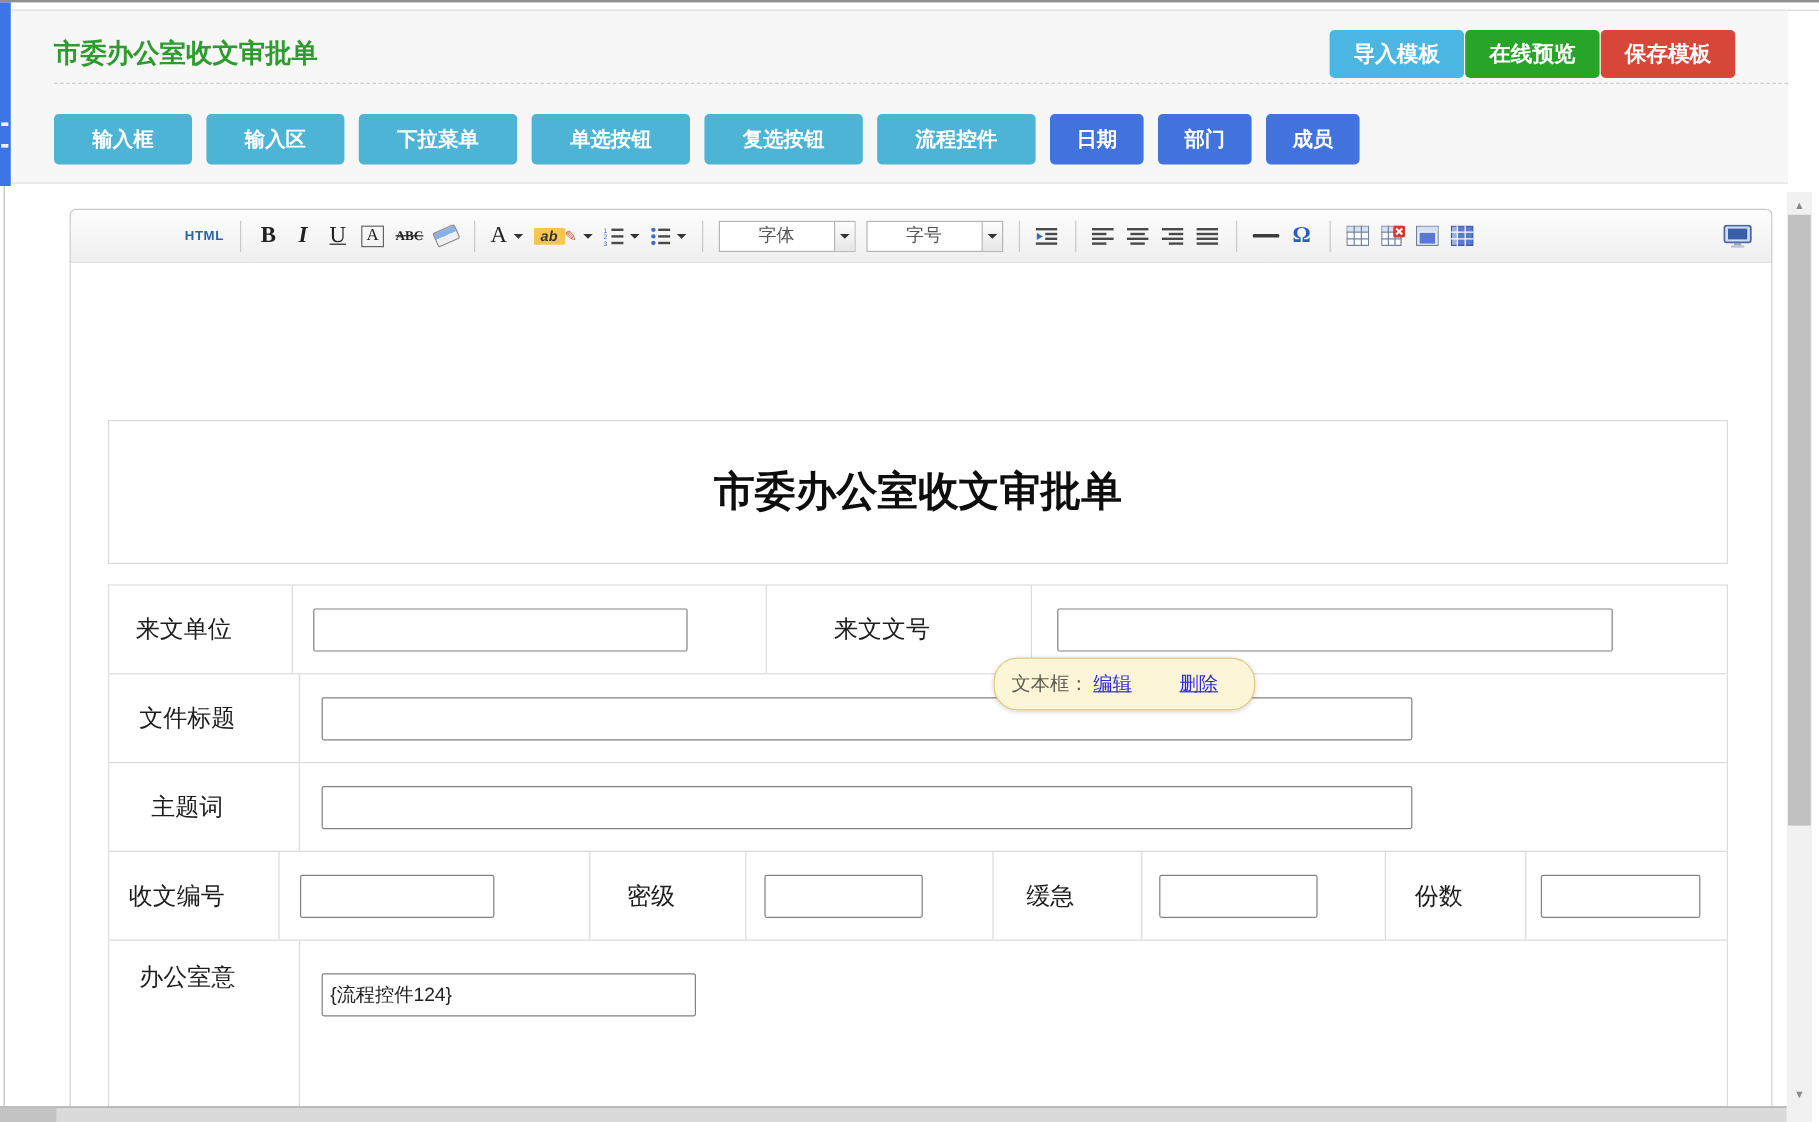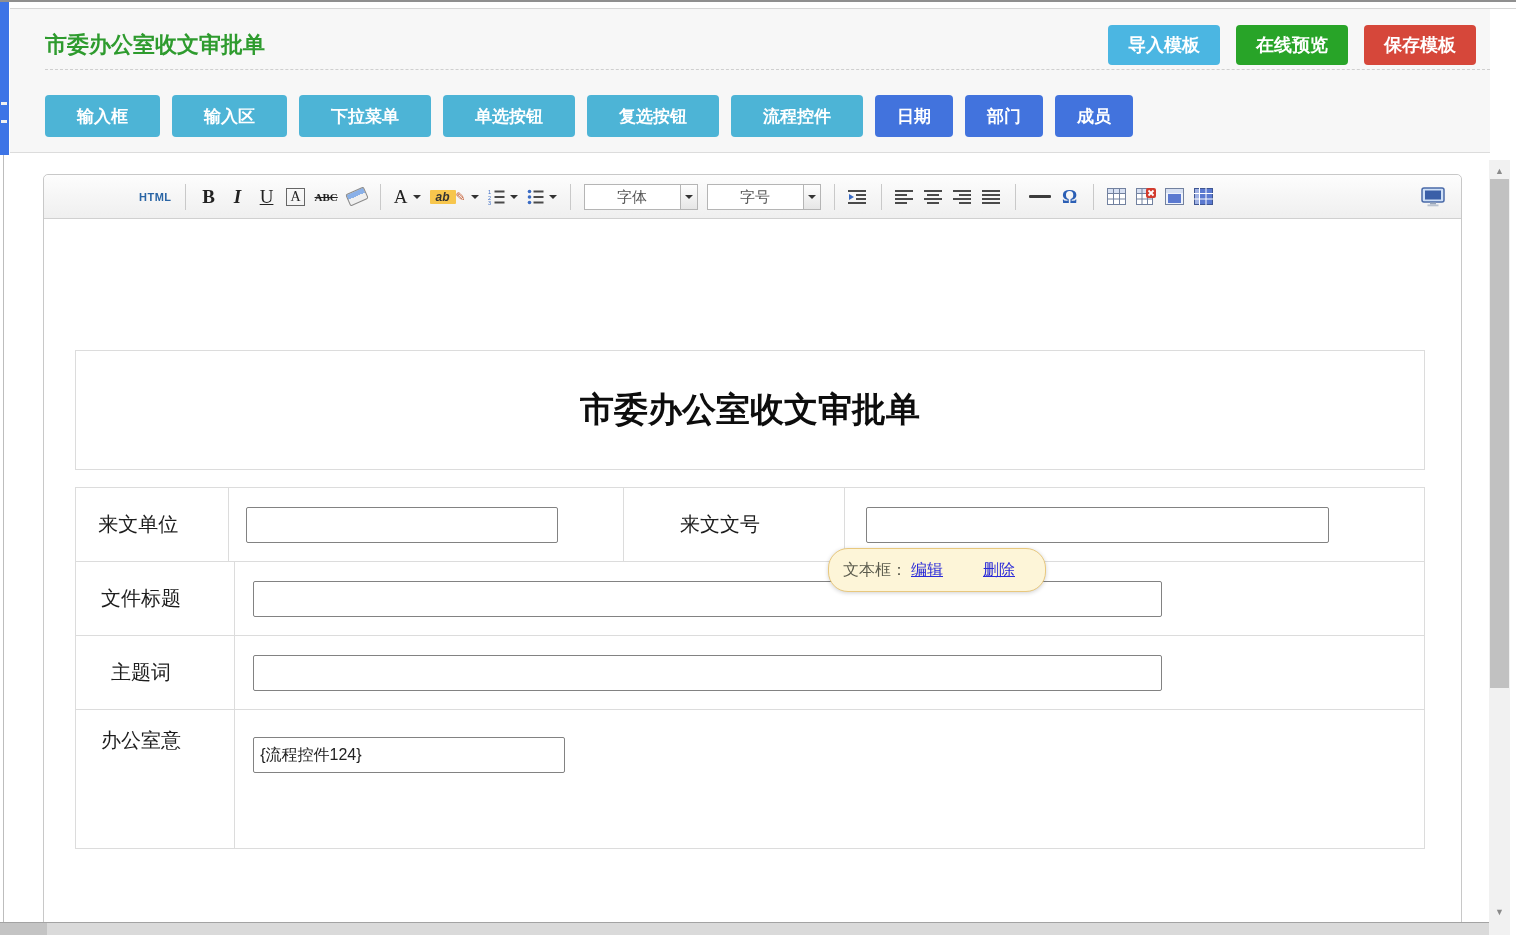--- a/index.html
+++ b/index.html
@@ -23,36 +23,36 @@
   
   .top-line1{position:absolute;top:0;left:0;width:1516px;height:2px;background:#8f8f8f;}
   .top-line2{position:absolute;top:8px;left:10px;width:1506px;height:1px;background:#d6d6d6;}
   .left-blue-strip{position:absolute;left:0;top:2px;width:9px;height:153px;background:#3d74e6;}
   .left-blue-strip .speck{position:absolute;left:1px;width:6px;height:3px;background:#f0f0f0;}
   .left-edge-line{position:absolute;left:3px;top:155px;width:1px;height:767px;background:#bdbdbd;}
 
   
   .top-section{position:absolute;left:10px;top:9px;width:1480px;height:143px;background:#f7f7f7;}
   .page-title{position:absolute;left:35px;top:21px;font-size:22px;font-weight:bold;color:var(--header-title-green);}
-  .header-actions{position:absolute;left:1087px;top:16px;display:flex;gap:16px;padding-left:11px;}
+  .header-actions{position:absolute;left:1087px;top:16px;display:flex;gap:1px;padding-left:11px;}
   .hbtn{height:40px;border:none;border-radius:4px;color:#fff;font-size:18px;font-weight:bold;
         font-family:"Liberation Serif","DejaVu Serif",serif;padding:0 20px;cursor:pointer;}
   .hbtn.import{background:var(--btn-import);}
   .hbtn.preview{background:var(--btn-preview);}
   .hbtn.save{background:var(--btn-save);}
   .dashed-sep{position:absolute;left:35px;top:60px;width:1445px;border-top:1px dashed #cfcfcf;}
   .widget-row{position:absolute;left:35px;top:86px;display:flex;gap:12px;}
   .wbtn{height:42px;border:none;border-radius:4px;color:#fff;font-size:17px;font-weight:bold;
         font-family:"Liberation Serif","DejaVu Serif",serif;cursor:pointer;}
   .wbtn.light{background:var(--widget-light);padding:0 32px;}
   .wbtn.dark{background:var(--widget-dark);padding:0 22px;}
   .section-divider{position:absolute;left:10px;top:152px;width:1480px;height:1px;background:#dcdcdc;}
 
   
-  .editor{position:absolute;left:43px;top:174px;width:1419px;height:761px;background:#fff;
+  .editor{position:absolute;left:58px;top:174px;width:1419px;height:761px;background:#fff;
           border:1px solid #c8c8c8;border-radius:5px 5px 0 0;}
   .toolbar{height:44px;border-bottom:1px solid #d0d0d0;background:linear-gradient(#fdfdfd,#efefef);
            display:flex;align-items:center;padding-left:95px;gap:9px;position:relative;border-radius:5px 5px 0 0;}
   .tsep{width:1px;height:26px;background:#c9c9c9;margin:0 4px;}
   .tbtn{display:flex;align-items:center;justify-content:center;min-width:20px;height:30px;cursor:pointer;
         border-radius:3px;gap:2px;}
   .g-html{font-size:11px;font-weight:bold;color:#2a65a5;letter-spacing:.5px;}
   .g-bold{font-family:"Liberation Serif",serif;font-size:19px;font-weight:bold;color:#222;}
   .g-italic{font-family:"Liberation Serif",serif;font-size:19px;font-style:italic;font-weight:600;color:#222;}
   .g-under{font-family:"Liberation Serif",serif;font-size:19px;text-decoration:underline;color:#222;}
@@ -335,20 +335,38 @@
         <div class="fcell" style="width:1215px;padding-left:18px">
           <input class="finput" style="width: 909px;" value="">
         </div>
       </div>
       <div class="frow">
         <div class="fcell flabel" style="width:133px">主题词</div>
         <div class="fcell" style="width:1215px;padding-left:18px">
           <input class="finput" style="width: 909px;" value="">
         </div>
       </div>
+      <div class="frow">
+        <div class="fcell flabel" style="width:133px">收文编号</div>
+        <div class="fcell" style="width:270px;padding-left:17px">
+          <input class="finput" style="width: 162px;" value="">
+        </div>
+        <div class="fcell flabel" style="width:120px">密级</div>
+        <div class="fcell" style="width:207px;padding-left:15px">
+          <input class="finput" style="width: 132px;" value="">
+        </div>
+        <div class="fcell flabel" style="width:113px">缓急</div>
+        <div class="fcell" style="width:204px;padding-left:14px">
+          <input class="finput" style="width: 132px;" value="">
+        </div>
+        <div class="fcell flabel" style="width:105px">份数</div>
+        <div class="fcell" style="width:196px;padding-left:12px">
+          <input class="finput" style="width: 133px;" value="">
+        </div>
+      </div>
       <div class="frow row6">
         <div class="fcell flabel" style="width:133px">办公室意</div>
         <div class="fcell fcell-input" style="width:1215px;padding-left:18px">
           <input class="finput" style="width: 312px;" value="{流程控件124}">
         </div>
       </div>
     </div>
   </div>
 </div>
 

